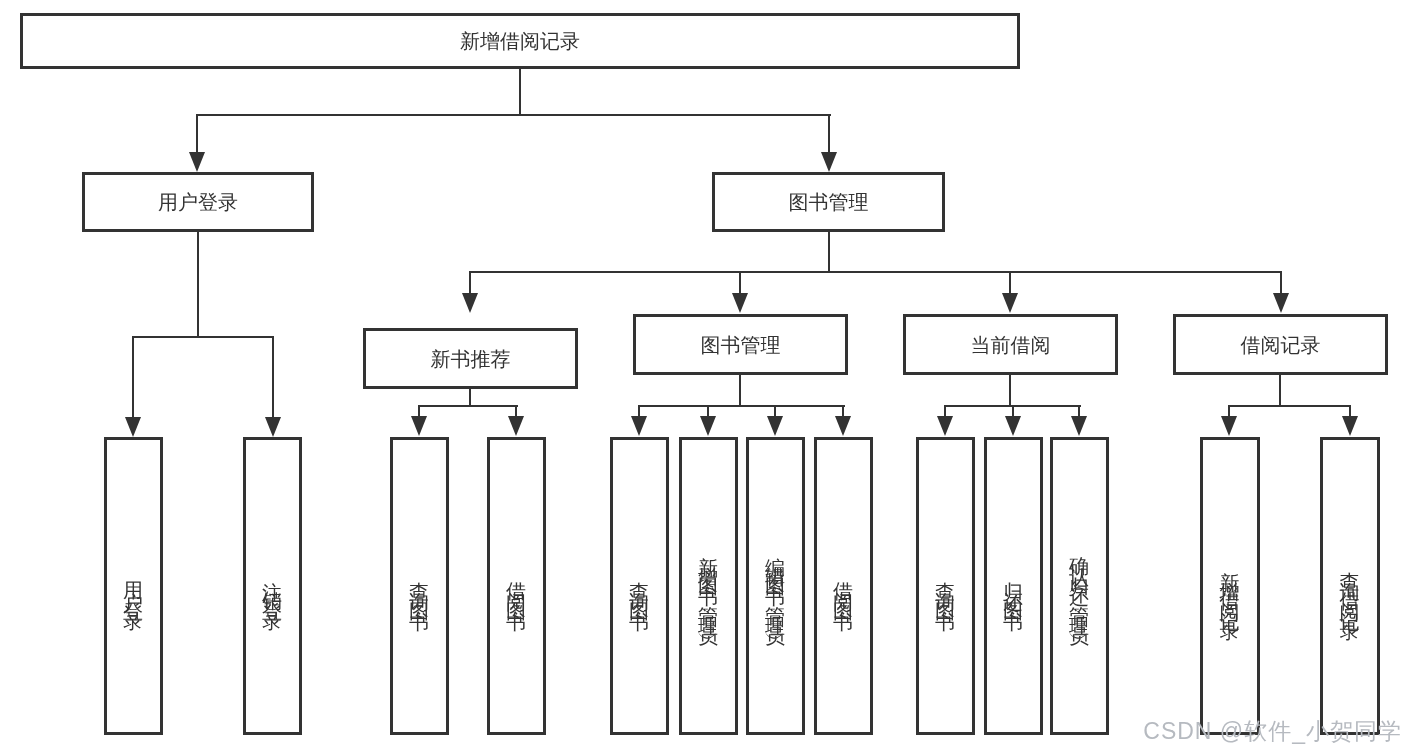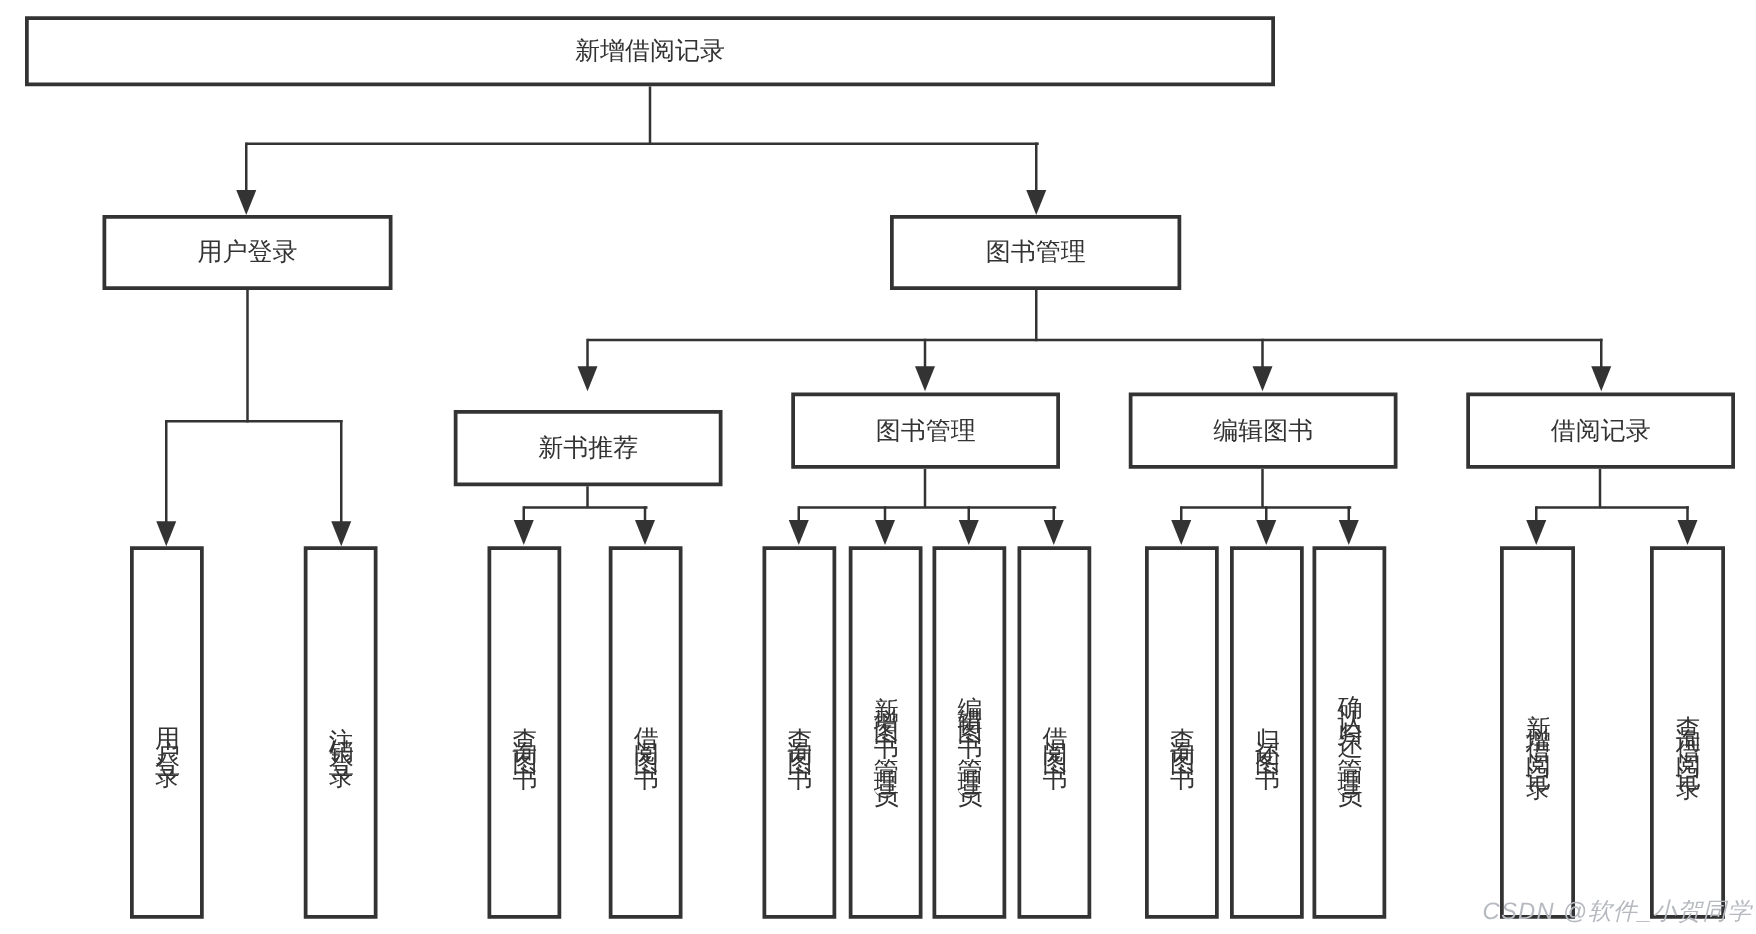--- a/index.html
+++ b/index.html
@@ -46,25 +46,24 @@
     width:0;height:0;
     border-left:8px solid transparent;
     border-right:8px solid transparent;
     border-top:20px solid var(--line);
     z-index:1;
   }
   #watermark{
     position:absolute;
     top:716px;
     right:3px;
-    font-size:19px;
+    font-size:23px;
     letter-spacing:1px;
     color:var(--wm);
     z-index:5;
-    font-style:italic;
   }
 </style>
 </head>
 <body>
 
 <div id="stage">
 
   <div id="connector-layer">
       <div class="vline" style="left: 519px; top: 69px; width: 2px; height: 46px;"></div>
       <div class="hline" style="left: 197px; top: 114px; width: 634px; height: 2px;"></div>
@@ -120,21 +119,21 @@
       <div class="arrow" style="left: 1342px; top: 416px;"></div>
     </div>
 
   <div class="box" style="left:20px;top:13px;width:1000px;height:56px">新增借阅记录</div>
 
   <div class="box" style="left:82px;top:172px;width:232px;height:60px">用户登录</div>
   <div class="box" style="left:712px;top:172px;width:233px;height:60px">图书管理</div>
 
   <div class="box" style="left:363px;top:328px;width:215px;height:61px">新书推荐</div>
   <div class="box" style="left:633px;top:314px;width:215px;height:61px">图书管理</div>
-  <div class="box" style="left:903px;top:314px;width:215px;height:61px">编辑图书</div>
+  <div class="box" style="left:903px;top:314px;width:215px;height:61px">当前借阅</div>
   <div class="box" style="left:1173px;top:314px;width:215px;height:61px">借阅记录</div>
 
   <div class="box vbox" style="left:104px;top:437px;width:59px;height:298px">用户登录</div>
   <div class="box vbox" style="left:243px;top:437px;width:59px;height:298px">注销登录</div>
 
   <div class="box vbox" style="left:390px;top:437px;width:59px;height:298px">查询图书</div>
   <div class="box vbox" style="left:487px;top:437px;width:59px;height:298px">借阅图书</div>
 
   <div class="box vbox" style="left:610px;top:437px;width:59px;height:298px">查询图书</div>
   <div class="box vbox" style="left:679px;top:437px;width:59px;height:298px">新增图书（管理员）</div>

